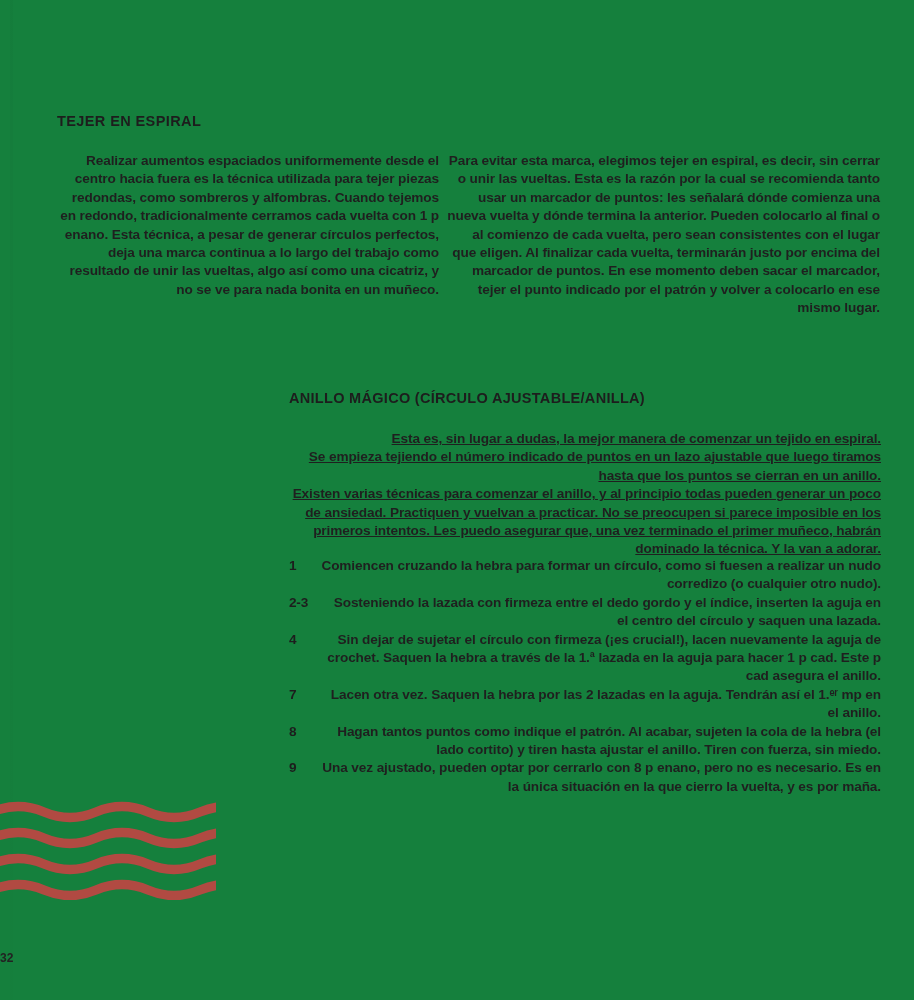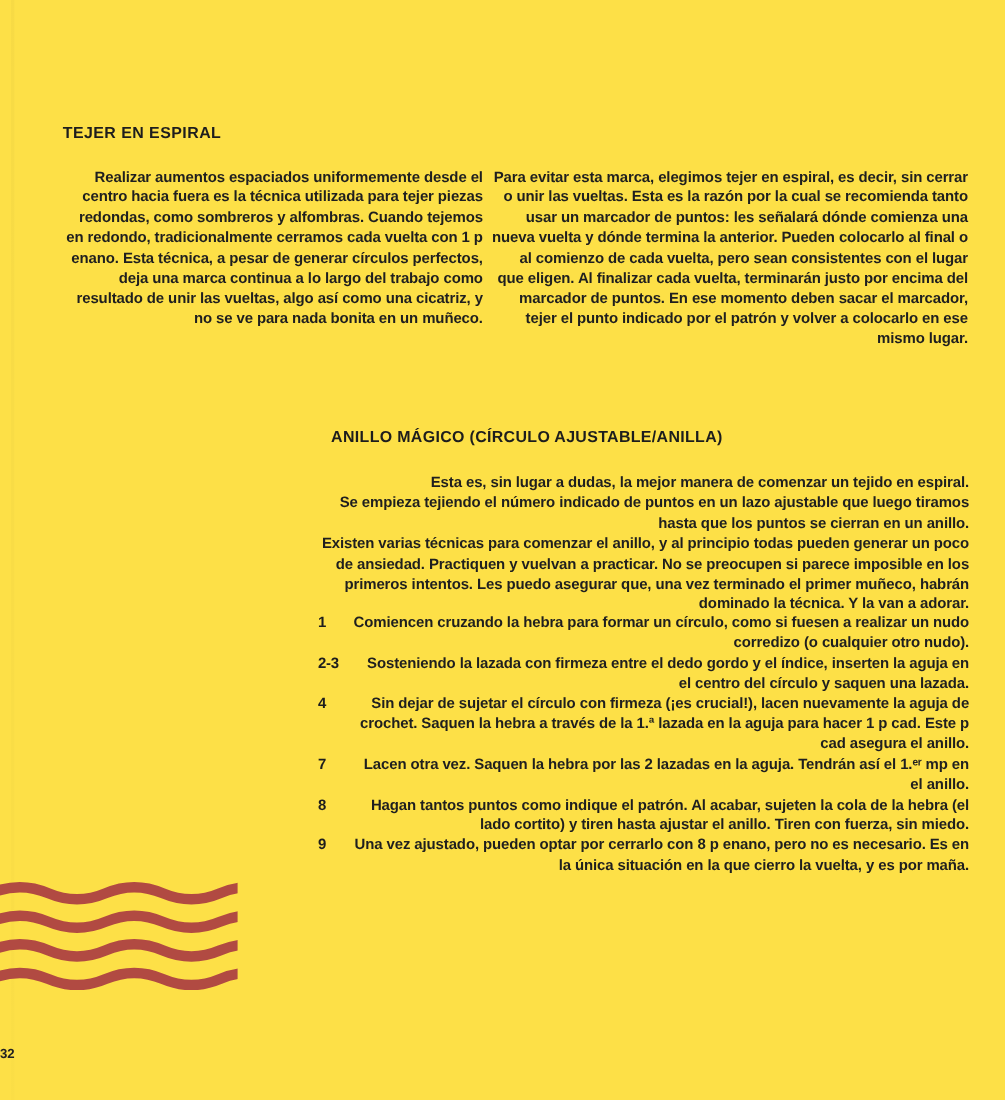--- a/index.html
+++ b/index.html
@@ -4,42 +4,42 @@
 <style>
   * { margin: 0; padding: 0; box-sizing: border-box; }
   html, body { background: #ffffff; }
   body {
     width: 914px; height: 1000px;
     position: relative;
     font-family: "Liberation Sans", sans-serif;
     color: #1d1d1d;
     overflow: hidden;
   }
-  .page { position: absolute; inset: 0; background: #fde047; }
+  .page { position: absolute; inset: 0; background: #15803d; }
   .edge-shadow {
     position: absolute; left: 10px; top: 0; width: 3px; height: 100%;
     background: linear-gradient(to bottom, rgba(0,0,0,0.05), rgba(0,0,0,0.02));
     opacity: .5;
   }
   .h-main {
     position: absolute; left: 57px; top: 113px;
     font-size: 14.5px; font-weight: 700; letter-spacing: .4px;
   }
   .cols { position: absolute; left: 57px; top: 152px; width: 823px; display: flex; }
   .col-left  { width: 382px; margin-right: 8px; }
   .col-right { width: 433px; }
   .body-text {
     font-size: 13.6px; line-height: 18.4px; font-weight: 600;
     letter-spacing: -0.1px; text-align: right; color: #1f1f1f;
   }
   .h-sub {
     position: absolute; left: 289px; top: 390px;
-    font-size: 14.5px; font-weight: 700; letter-spacing: .3px; margin-left: 12px;
+    font-size: 14.5px; font-weight: 700; letter-spacing: .3px;
   }
-  .ring-intro { position: absolute; left: 289px; top: 430px; width: 592px; }
+  .ring-intro { position: absolute; left: 289px; top: 430px; width: 592px; text-decoration: underline; }
   .steps { position: absolute; left: 289px; top: 557px; width: 592px; list-style: none; }
   .steps li { display: flex; }
   .steps .num {
     flex: 0 0 32px; font-size: 13.6px; line-height: 18.4px;
     font-weight: 700; letter-spacing: -0.2px;
   }
   .steps .txt { flex: 1; }
   .waves { position: absolute; left: 0; top: 800px; width: 216px; height: 100px; }
   .page-number {
     position: absolute; left: 0; right: 0; top: 951px;

